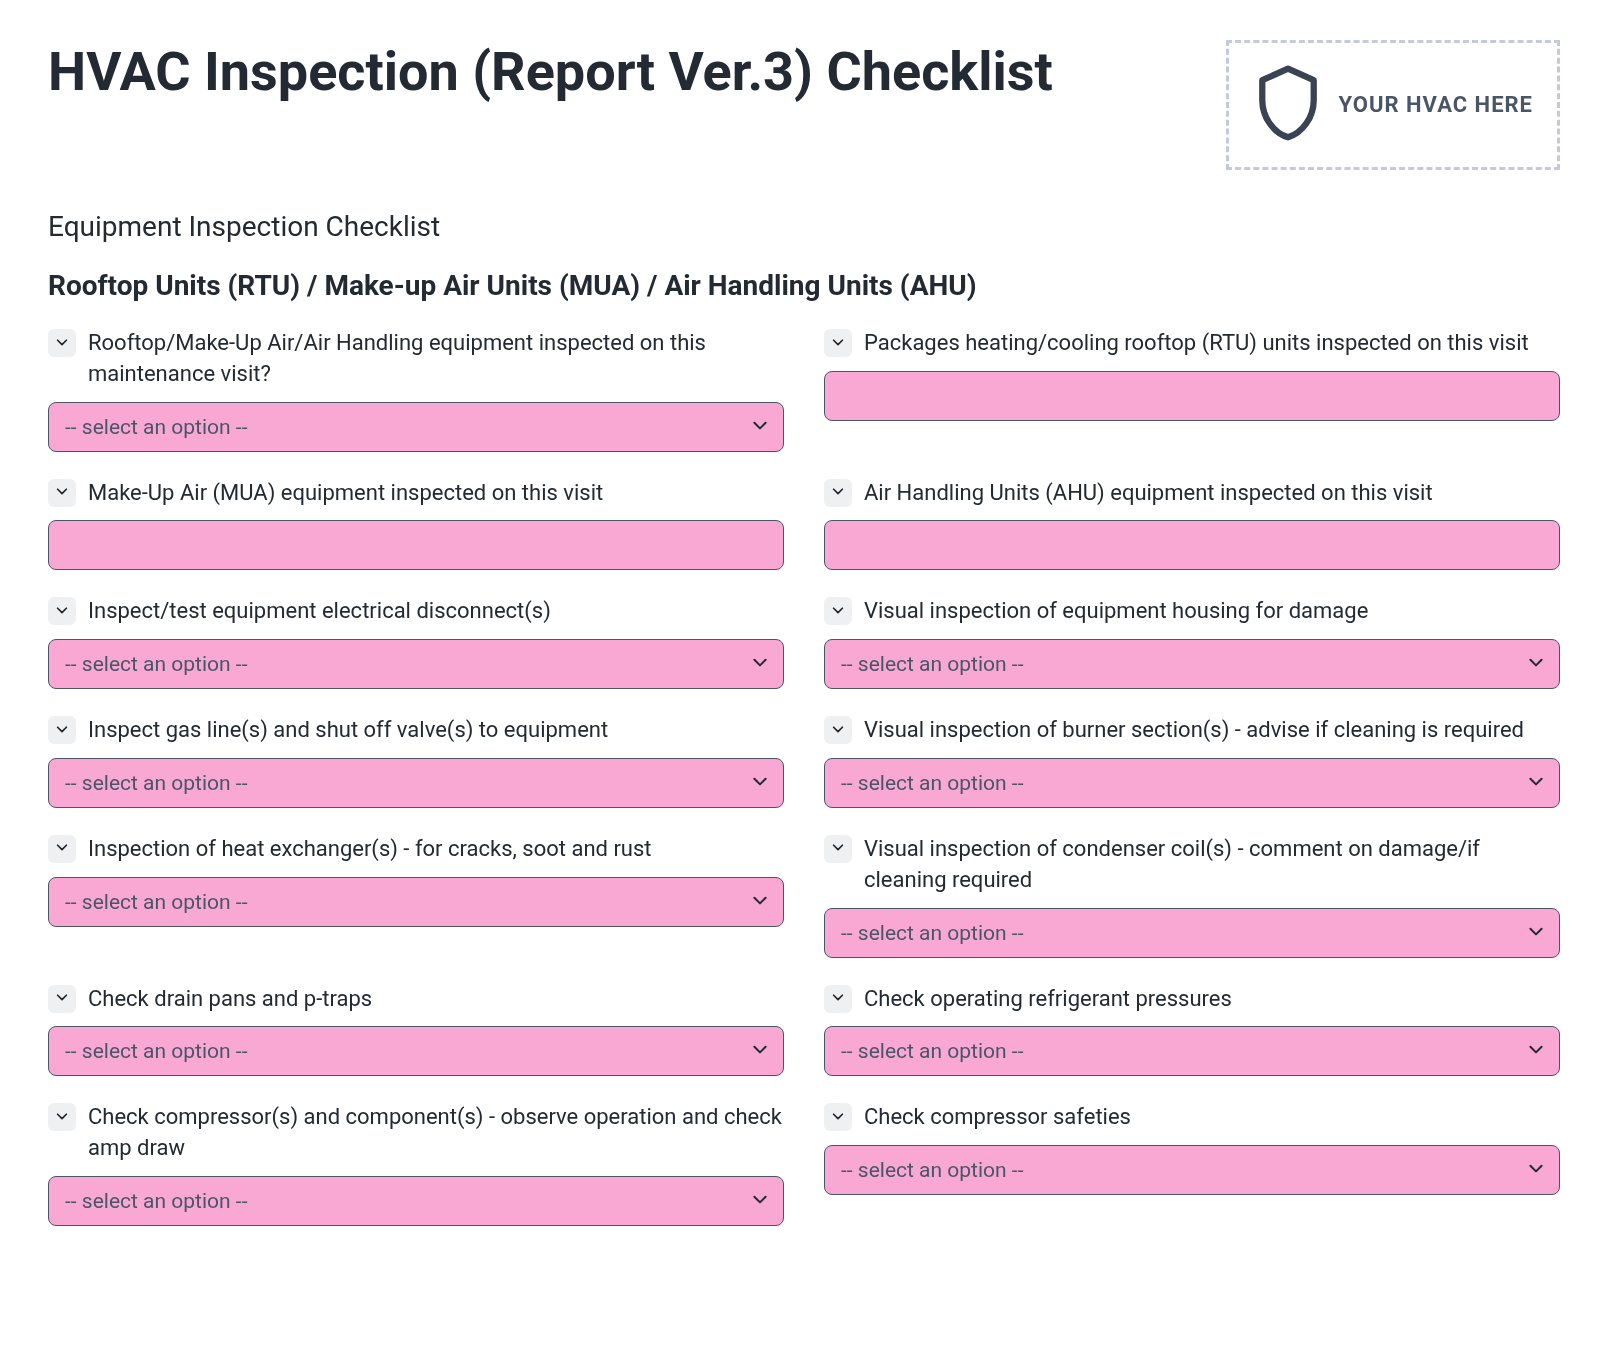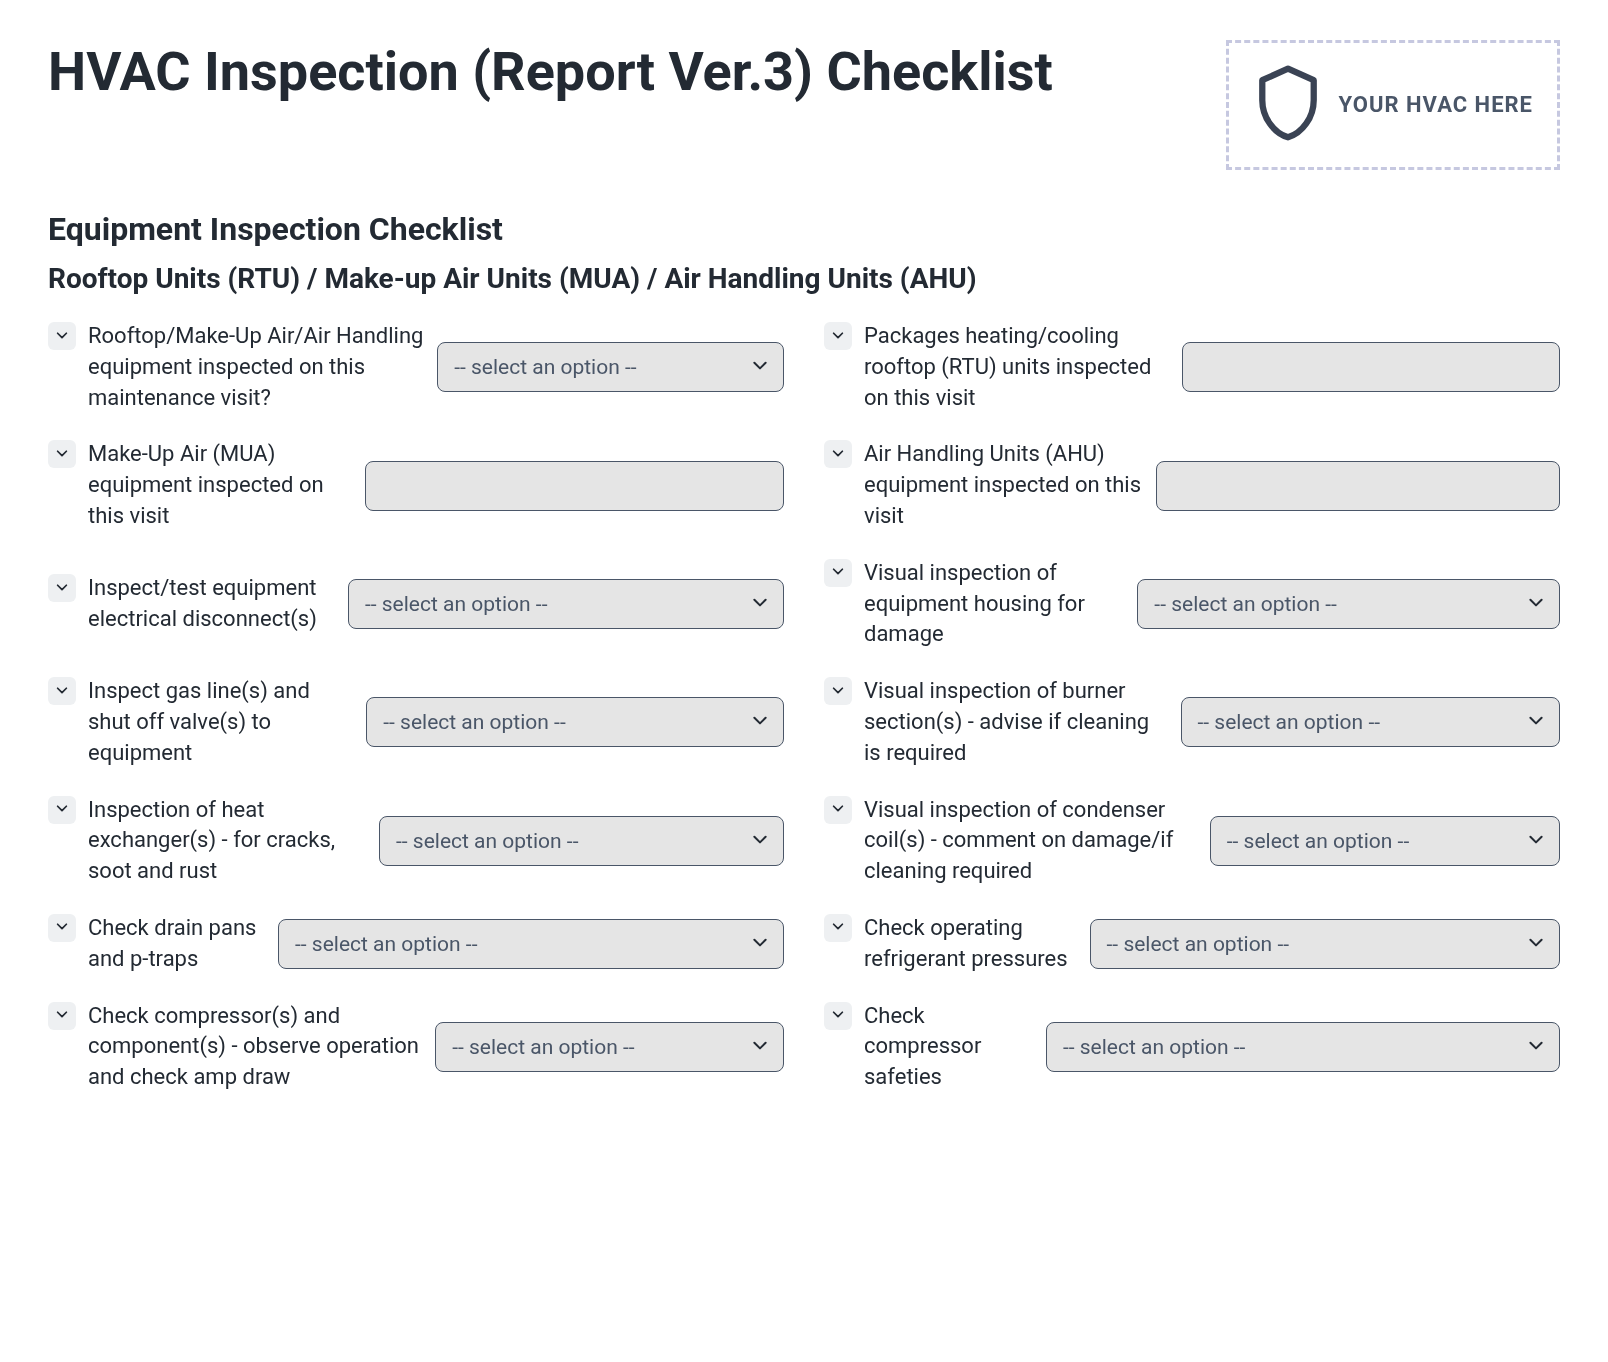--- a/index.html
+++ b/index.html
@@ -30,42 +30,41 @@
     gap: 16px;
   }
   .logo-text {
     font-size: 22px;
     font-weight: 700;
     color: #4a5668;
     line-height: 1.3;
     letter-spacing: 1px;
   }
   .section-title {
-    font-size: 32px;
-    font-weight: 700;
-    color: #232a33;
-    margin-bottom: 14px;
+    font-size: 28px;
+    font-weight: 400;
+    color: #232a33;
+    margin-bottom: 26px;
   }
   .subsection-title {
     font-size: 28px;
     font-weight: 700;
     color: #232a33;
     margin-bottom: 26px;
   }
   .form-grid {
     display: grid;
     grid-template-columns: 1fr 1fr;
     column-gap: 40px;
     row-gap: 26px;
   }
   .field {
     display: flex;
-    flex-direction: row;
+    flex-direction: column;
     gap: 12px;
-    align-items: center;
   }
   .label-row {
     display: flex;
     align-items: flex-start;
     gap: 12px;
   }
   .collapse-toggle {
     width: 28px;
     height: 28px;
     border-radius: 6px;
@@ -81,21 +80,21 @@
   .field-label {
     font-size: 22px;
     color: #232a33;
     line-height: 1.4;
   }
   .control {
     width: 100%;
     height: 50px;
     border: 1.5px solid #4a5668;
     border-radius: 8px;
-    background: #e5e5e5;
+    background: #f9a8d4;
     display: flex;
     align-items: center;
     padding: 0 16px;
     position: relative;
   }
   .control.select { cursor: pointer; }
   .control-text {
     font-size: 21px;
     color: #4a5668;
   }

